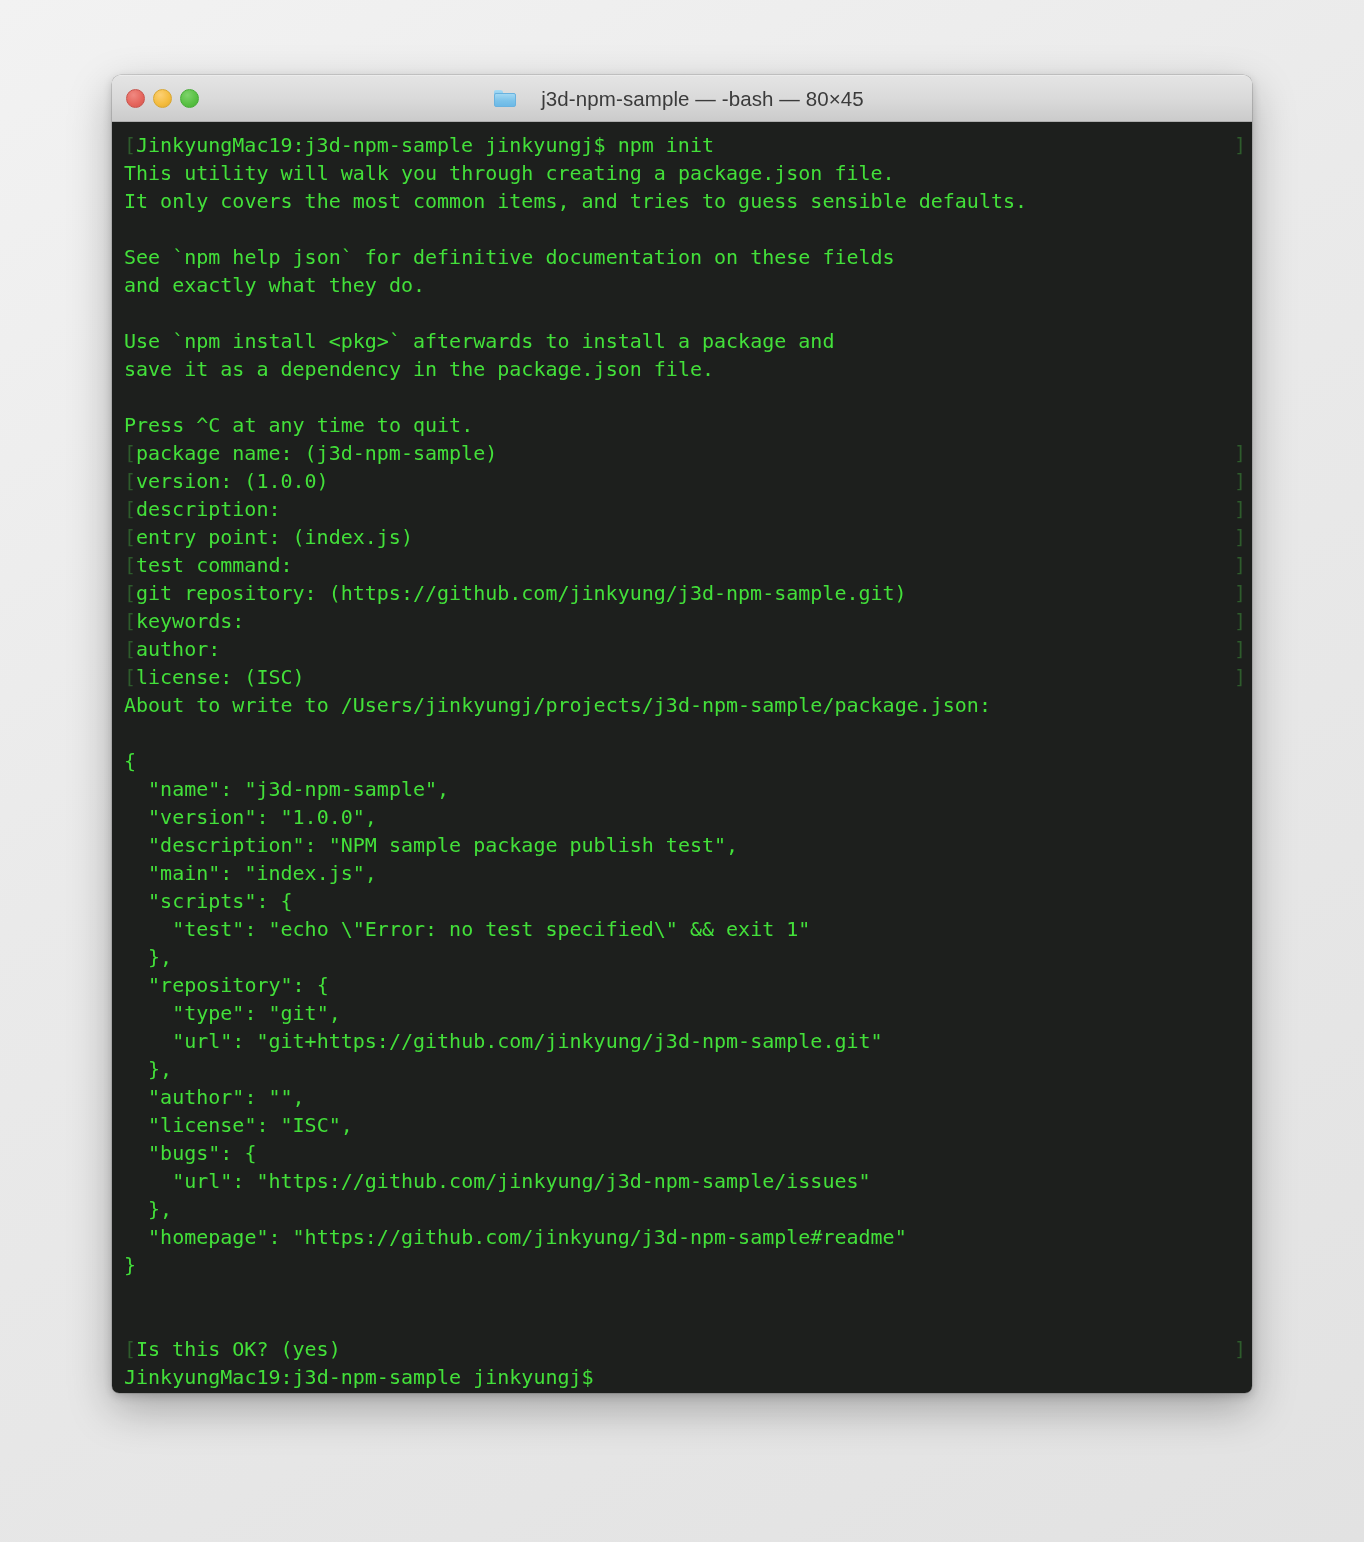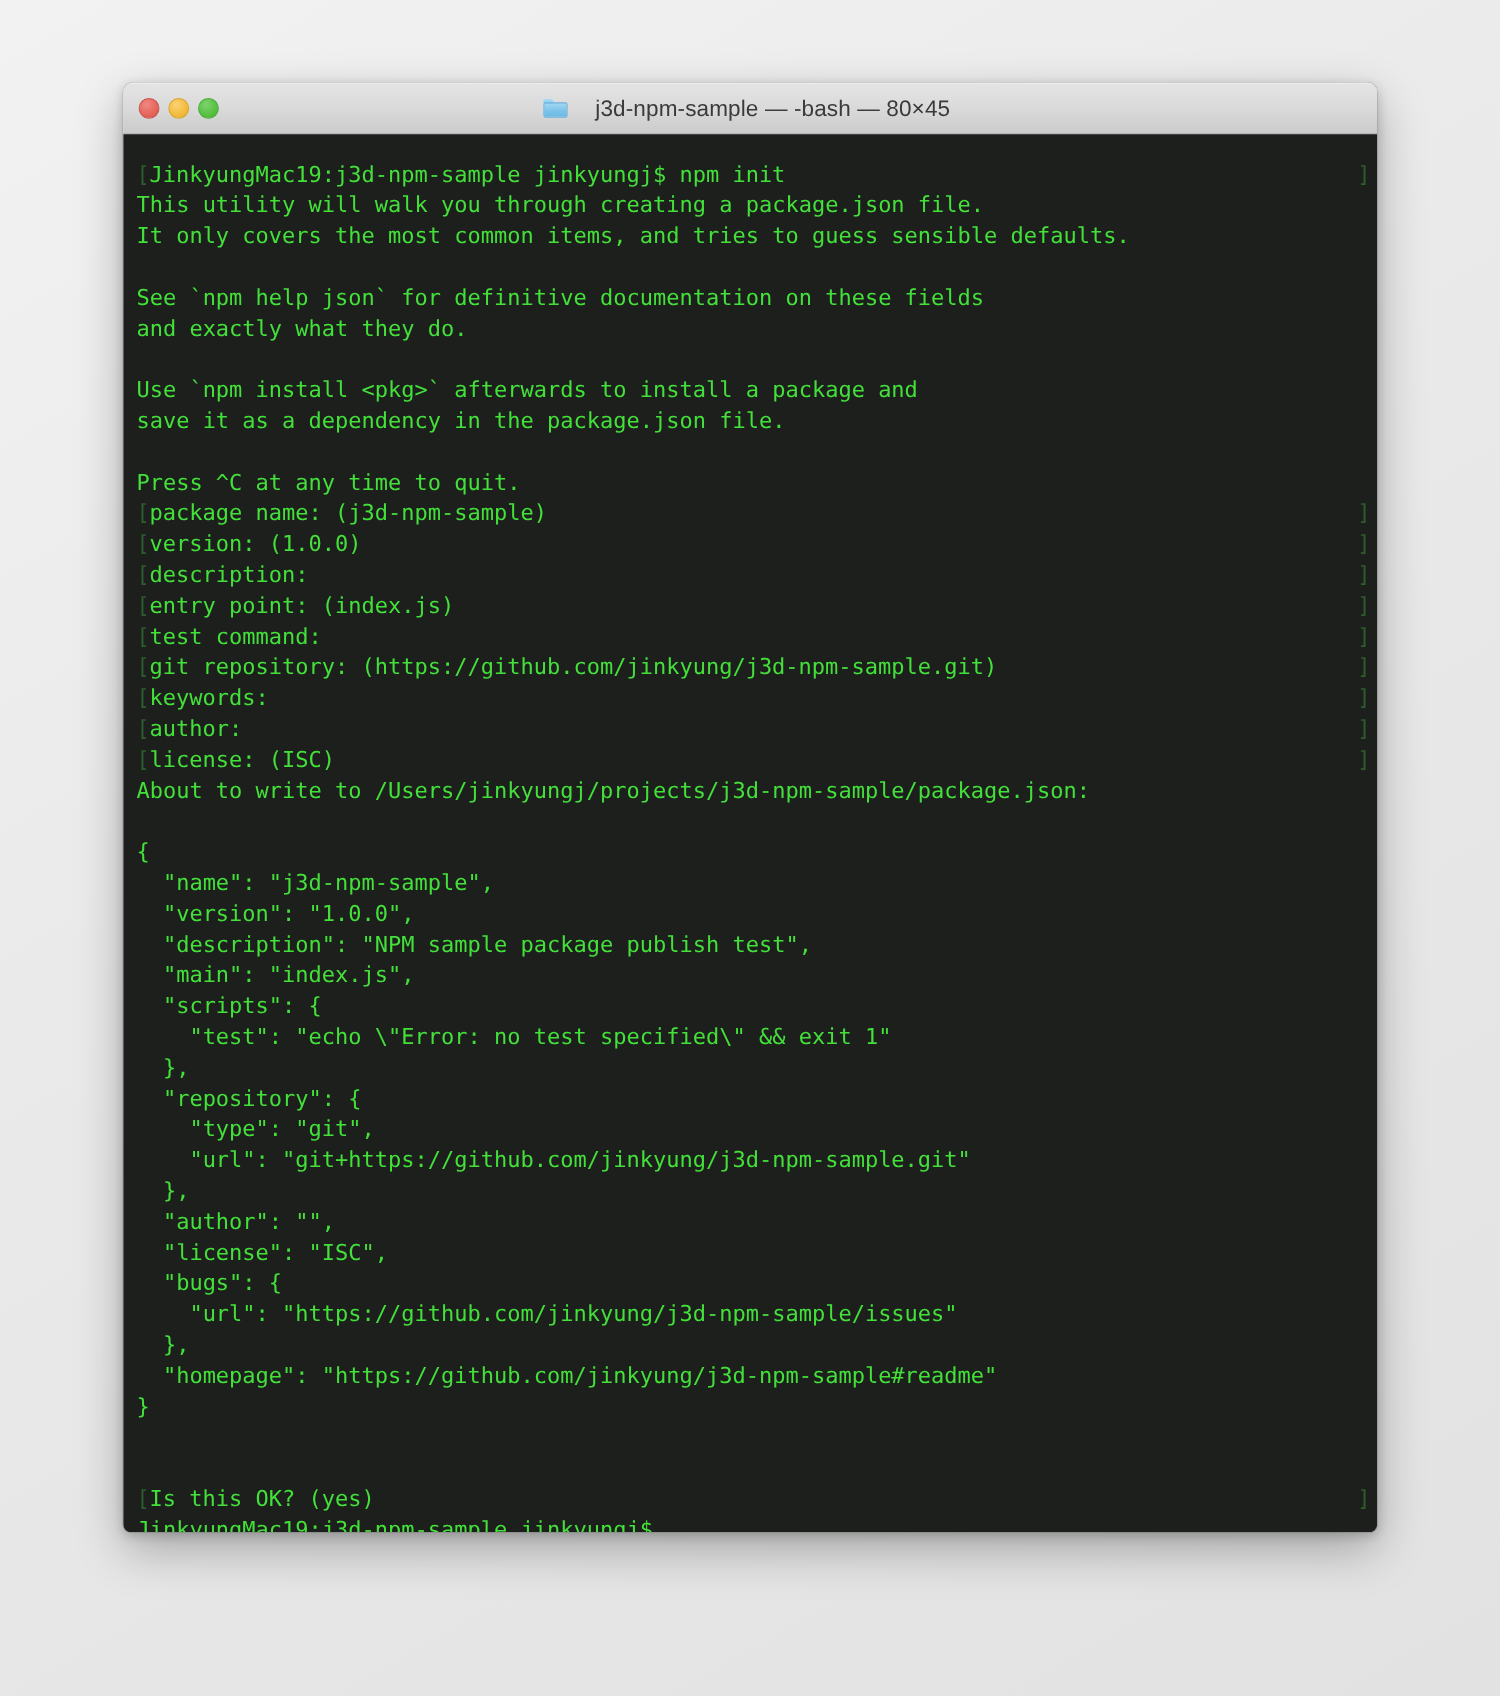--- a/index.html
+++ b/index.html
@@ -104,21 +104,21 @@
     font-size: 20.5px;
     color: #3b3b3b;
     white-space: nowrap;
     letter-spacing: 0.1px;
   }
 
   
   #terminal-body {
     flex: 1 1 auto;
     background: #1d1f1d;
-    padding: 22px 0 0 0;
+    padding: 9px 0 0 0;
     overflow: hidden;
     position: relative;
   }
   #terminal-screen {
     font-family: "DejaVu Sans Mono", "Liberation Mono", monospace;
     font-size: 20px;
     line-height: 28px;
     white-space: pre;
     position: relative;
   }

